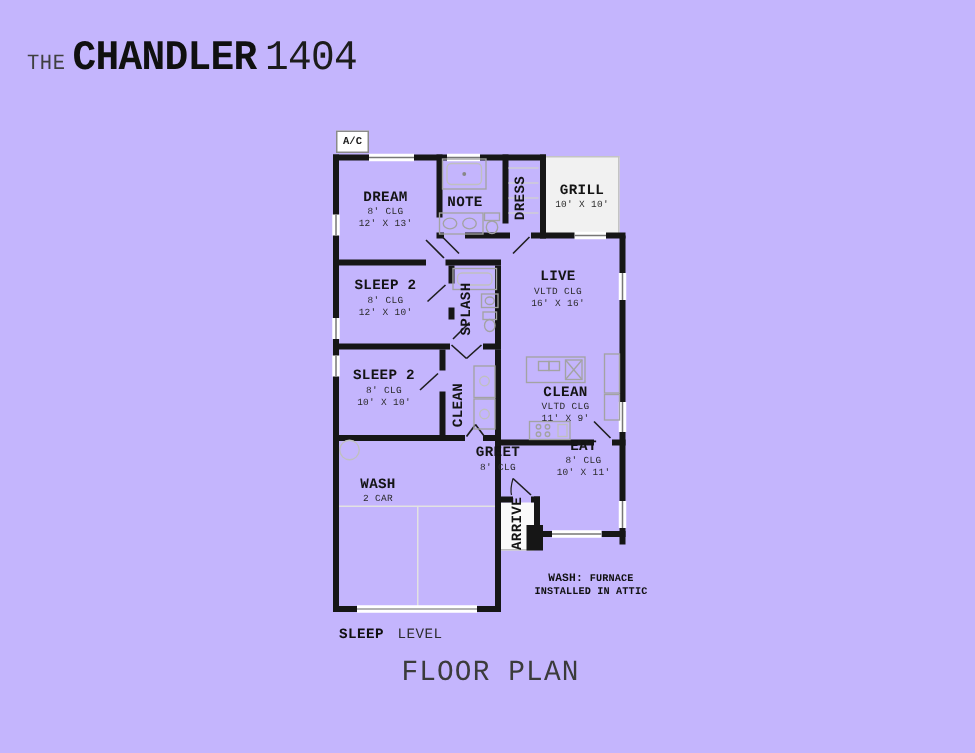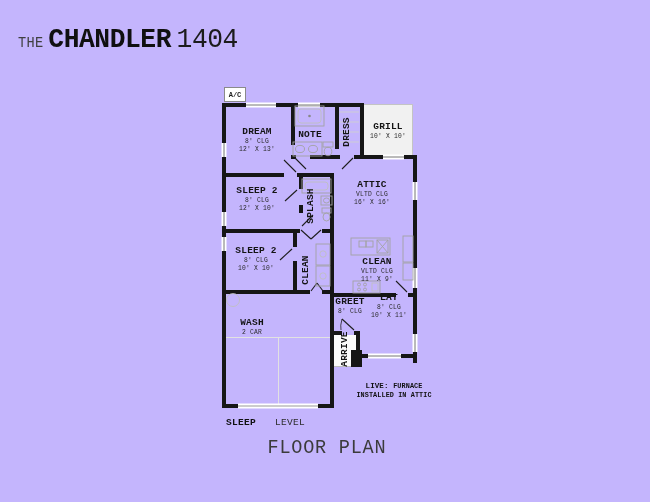--- a/index.html
+++ b/index.html
@@ -29,21 +29,21 @@
     font-size:7px;font-weight:700;color:#1a1a1a;
   }
   #note{
     position:absolute;left:394px;top:391px;transform:translate(-50%,-50%);
     text-align:center;line-height:1.25;white-space:nowrap;
   }
   #note .n1{font-size:7.5px;font-weight:800;color:#101010;letter-spacing:.1px;}
   #note .n2{font-size:6.8px;font-weight:700;color:#101010;letter-spacing:.1px;}
   #main-level{position:absolute;left:226px;top:417px;font-size:9.5px;letter-spacing:.3px;white-space:nowrap;}
   #main-level .ml-bold{font-weight:800;color:#101010;}
-  #main-level .ml-reg{font-weight:400;color:#2c2c2c;margin-left:13px;}
+  #main-level .ml-reg{font-weight:400;color:#2c2c2c;margin-left:3px;}
   #caption{
     position:absolute;left:327px;top:448px;transform:translate(-50%,-50%) scaleX(.95);
     font-size:19.5px;font-weight:400;color:#3b3b3b;letter-spacing:.8px;white-space:nowrap;
   }
   svg{position:absolute;left:0;top:0;}
 </style>
 </head>
 <body>
 
 <div id="stage">
@@ -208,21 +208,21 @@
   <div class="room-label vertical" style="left:347px;top:132px">
     <div class="rm-name">DRESS</div>
   </div>
 
   <div class="room-label" style="left:388px;top:131px">
     <div class="rm-name">GRILL</div>
     <div class="rm-sub">10' X 10'</div>
   </div>
 
   <div class="room-label" style="left:372px;top:193px">
-    <div class="rm-name">ATTIC</div>
+    <div class="rm-name">LIVE</div>
     <div class="rm-sub">VLTD CLG</div>
     <div class="rm-sub">16' X 16'</div>
   </div>
 
   <div class="room-label" style="left:257px;top:199px">
     <div class="rm-name">SLEEP 2</div>
     <div class="rm-sub">8' CLG</div>
     <div class="rm-sub">12' X 10'</div>
   </div>
 
@@ -244,38 +244,38 @@
     <div class="rm-name">CLEAN</div>
     <div class="rm-sub">VLTD CLG</div>
     <div class="rm-sub">11' X 9'</div>
   </div>
 
   <div class="room-label" style="left:252px;top:327px">
     <div class="rm-name">WASH</div>
     <div class="rm-sub">2 CAR</div>
   </div>
 
-  <div class="room-label" style="left:350px;top:306px">
+  <div class="room-label" style="left:332px;top:306px">
     <div class="rm-name">GREET</div>
     <div class="rm-sub">8' CLG</div>
   </div>
 
   <div class="room-label" style="left:389px;top:306px">
     <div class="rm-name">EAT</div>
     <div class="rm-sub">8' CLG</div>
     <div class="rm-sub">10' X 11'</div>
   </div>
 
   <div class="room-label vertical" style="left:345px;top:349px">
     <div class="rm-name">ARRIVE</div>
   </div>
 
   <div id="note">
     <div class="n1">
-      <span>LIVE:</span>
+      <span>WASH:</span>
       <span class="n2">FURNACE</span>
     </div>
     <div class="n2">INSTALLED IN ATTIC</div>
   </div>
 
   <div id="main-level">
     <span class="ml-bold">SLEEP</span>
     <span class="ml-reg">LEVEL</span>
   </div>
 

